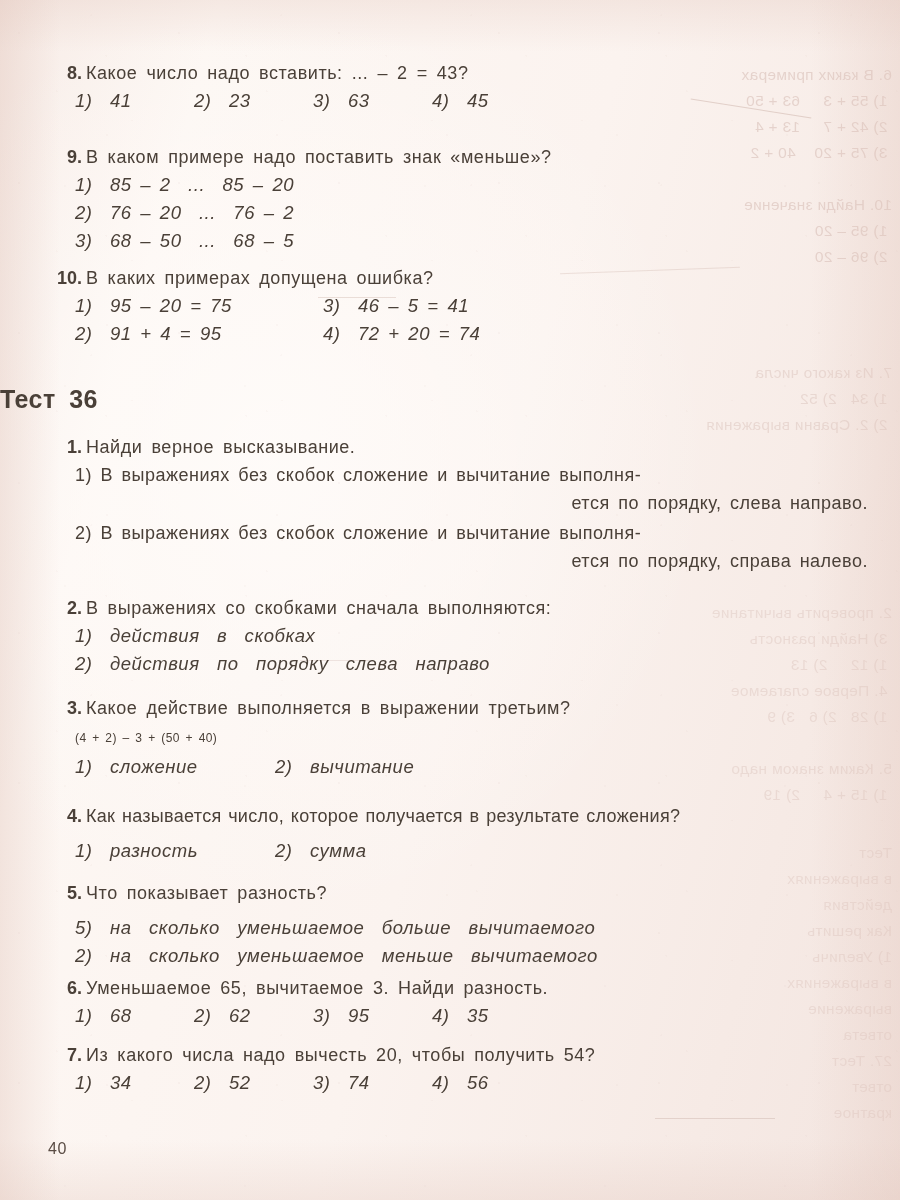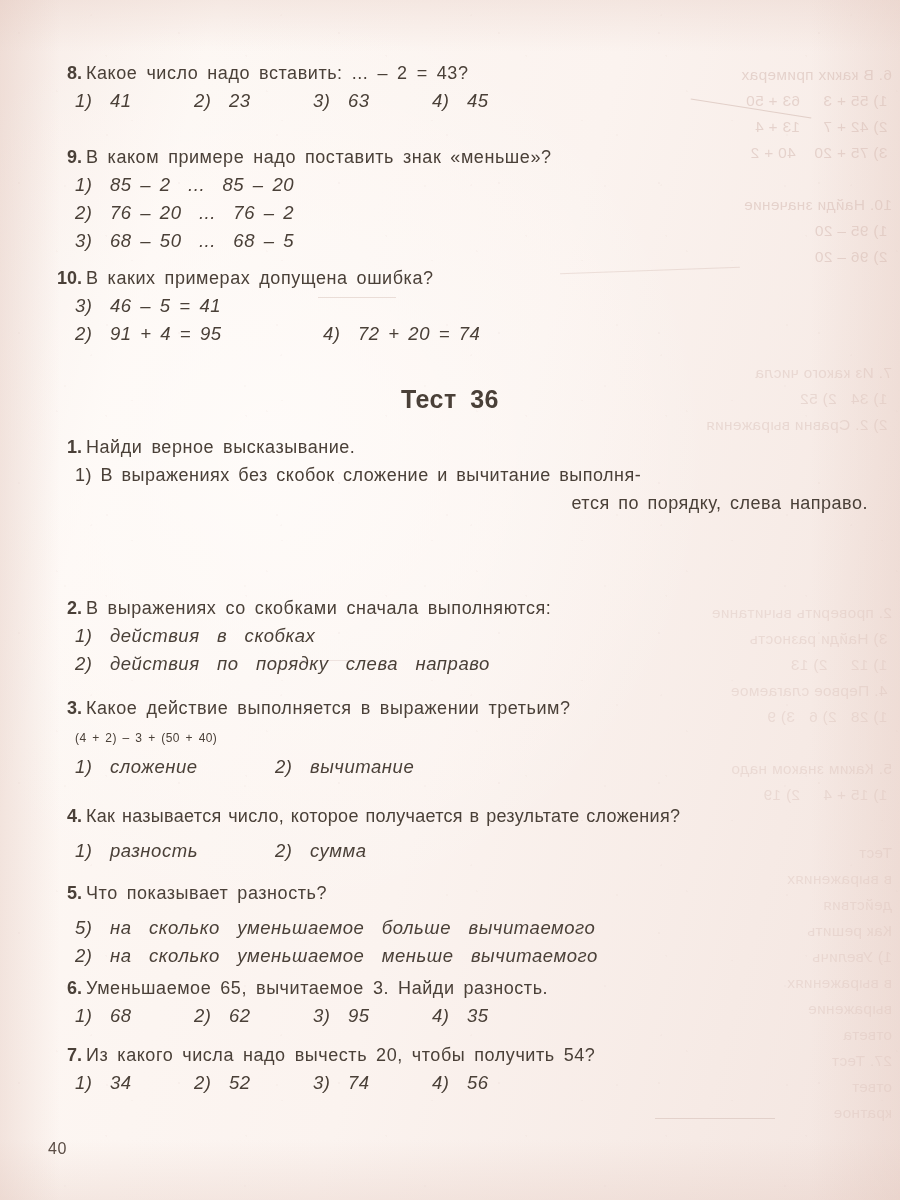--- a/index.html
+++ b/index.html
@@ -146,21 +146,20 @@
     letter-spacing: .5px;
     word-spacing: 3px;
   }
   .hang {
     padding-left: 27px;
     text-indent: -27px;
   }
   .hang .cont { padding-left: 27px; text-indent: 0; display: block; text-align: right; }
 
   .test-title {
-    text-align: center;
     font-size: 25px;
     font-weight: bold;
     letter-spacing: .5px;
     word-spacing: 6px;
   }
 
   .expr {
     font-size: 12px;
     letter-spacing: .4px;
     word-spacing: 2px;
@@ -265,20 +264,21 @@
 
     <div class="blk" style="top:265px;">
       <div class="q">
         <div class="q-num">10.</div>
         <div class="q-body">
           <div class="q-text">В  каких  примерах  допущена  ошибка?</div>
         </div>
       </div>
       <div class="opts">
         <div class="opt-line cols2">
+          <span class="opt">1)  95 – 20 = 75</span>
           <span class="opt">3)  46 – 5 = 41</span>
         </div>
         <div class="opt-line cols2">
           <span class="opt">2)  91 + 4 = 95</span>
           <span class="opt">4)  72 + 20 = 74</span>
         </div>
       </div>
     </div>
 
     <div class="blk" style="top:385px; left:0; width:900px;">
@@ -289,20 +289,24 @@
       <div class="q">
         <div class="q-num">1.</div>
         <div class="q-body">
           <div class="q-text">Найди  верное  высказывание.</div>
         </div>
       </div>
       <div class="opts" style="padding-left:27px;">
         <div class="wrap-line hang">
           <span>1)  В  выражениях  без  скобок  сложение  и  вычитание  выполня-</span>
           <span class="cont">ется  по  порядку,  слева  направо.</span>
+        </div>
+        <div class="wrap-line hang" style="margin-top:2px;">
+          <span>2)  В  выражениях  без  скобок  сложение  и  вычитание  выполня-</span>
+          <span class="cont">ется  по  порядку,  справа  налево.</span>
         </div>
       </div>
     </div>
 
     <div class="blk" style="top:595px;">
       <div class="q">
         <div class="q-num">2.</div>
         <div class="q-body">
           <div class="q-text">В  выражениях  со  скобками  сначала  выполняются:</div>
         </div>

